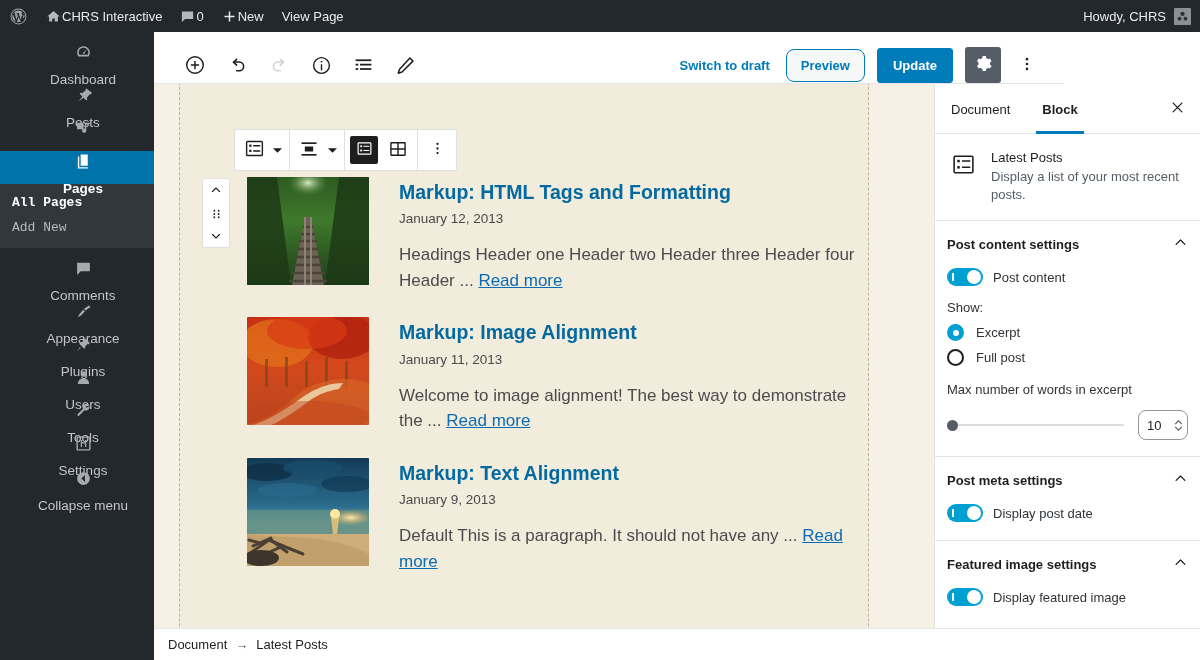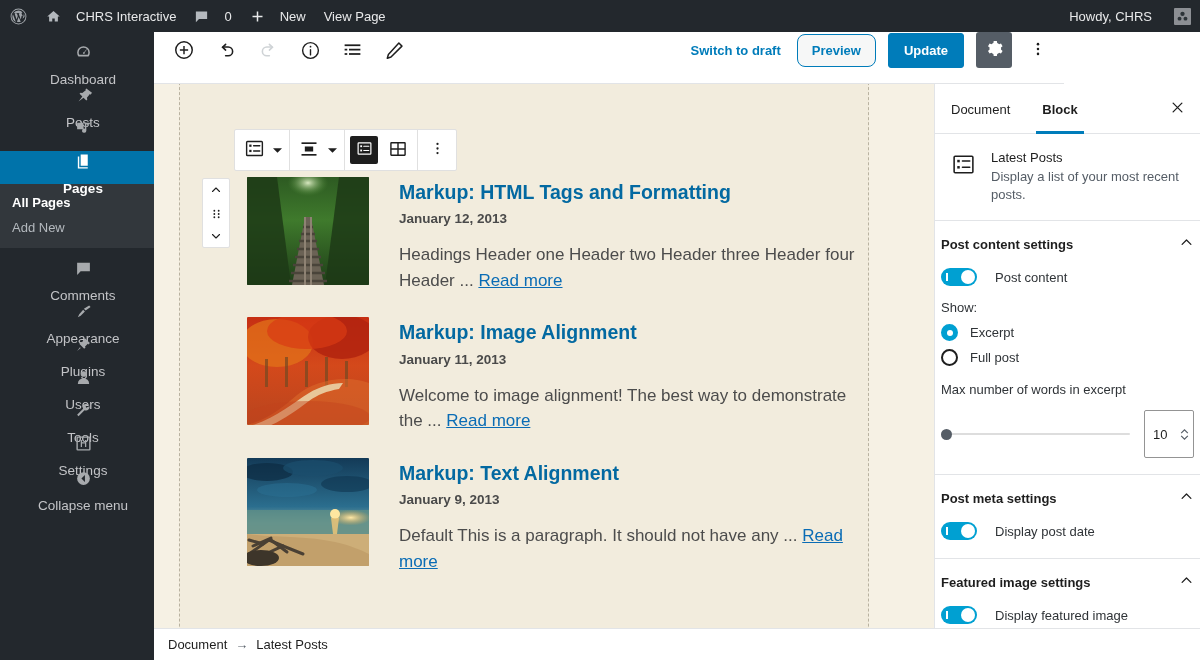--- a/index.html
+++ b/index.html
@@ -13,21 +13,21 @@
   
   #adminbar {
     position: absolute; top: 0; left: 0;
     width: 1200px; height: 32px;
     background: #23282d;
     display: flex; align-items: center;
     color: #c3c4c7; font-size: 13px;
     z-index: 50;
   }
   .ab-item {
-    display: flex; align-items: center; gap: 15px;
+    display: flex; align-items: center; gap: 1px;
     height: 32px; padding: 0 9px;
     color: #e8e9ea; text-decoration: none; white-space: nowrap;
   }
   .ab-item svg { display: block; }
   .ab-right { margin-left: auto; display: flex; align-items: center; }
   .ab-avatar {
     width: 17px; height: 17px; margin-left: 7px;
     background: #8c8f94; border-radius: 1px;
     display: flex; align-items: center; justify-content: center;
   }
@@ -54,41 +54,41 @@
   .menu-item.current {
     background: #0073aa; color: #fff; font-weight: 600;
   }
   .menu-item.current .mi-ico { color: #fff; }
   .menu-item.current::after {
     content: ""; position: absolute; right: -8px; top: 50%;
     margin-top: -8px; border: 8px solid transparent;
     border-left-color: #0073aa;
   }
   .menu-sep { height: 10px; }
-  .submenu { background: #32373c; padding: 6px 0 8px 0; }
+  .submenu { background: #32373c; padding: 6px 0 8px 0; font-family: Liberation Mono, monospace; }
   .submenu a {
     display: block; padding: 5px 0 5px 12px;
     font-size: 13px; color: #b4b9be; text-decoration: none;
   }
   .submenu a.current { color: #fff; font-weight: 700; }
   .collapse { margin-top: 8px; justify-content: center; }
 
   
   #editor {
     position: absolute; top: 32px; left: 154px;
     width: 1046px; height: 628px;
     background: #fff;
   }
 
   
   #edit-header {
     position: absolute; top: 0; left: 0;
     width: 910px; height: 52px;
     background: #fff; border-bottom: 1px solid #e2e4e7;
-    display: flex; align-items: flex-start; padding: 0 12px;
+    display: flex; align-items: flex-end; padding: 0 23px;
   }
   .hdr-btn {
     width: 36px; height: 36px; margin-right: 6px;
     display: flex; align-items: center; justify-content: center;
     background: none; border: none; cursor: pointer; color: #1e1e1e;
     border-radius: 2px;
   }
   .hdr-btn.disabled { color: #cfd3d6; cursor: default; }
   .hdr-right { margin-left: auto; display: flex; align-items: center; gap: 12px; }
   .link-btn {
@@ -182,21 +182,21 @@
     border-radius: 1px; overflow: hidden;
   }
   .thumb svg { display: block; width: 122px; height: 108px; }
   .p-body { padding-top: 4px; flex: 1; min-width: 0; }
   .p-title {
     display: block; color: #0369a1; font-size: 19.5px;
     font-weight: bold; text-decoration: none; line-height: 1.2;
     margin-bottom: 7px;
   }
   .p-date {
-    color: #4a4a4a; font-size: 13.5px; font-weight: bold;
+    color: #4a4a4a; font-size: 13.5px; font-weight: normal;
     margin-bottom: 16px;
   }
   .p-excerpt {
     color: #4c4c4c; font-size: 17px; line-height: 1.5;
   }
   .p-more { color: #0a6cb5; text-decoration: underline; }
 
   #placeholder {
     position: absolute; left: 246px; top: 560px;
     font-family: "Liberation Serif", serif;
@@ -231,27 +231,27 @@
     background: none; border: none; cursor: pointer; color: #1e1e1e;
   }
   #sb-card {
     display: flex; gap: 14px; padding: 16px;
     border-bottom: 1px solid #e2e4e7;
   }
   .card-ico { color: #1e1e1e; flex: 0 0 26px; padding-top: 2px; }
   .card-title { font-size: 13px; color: #1e1e1e; margin-bottom: 3px; }
   .card-desc { font-size: 13px; color: #555d66; line-height: 1.4; }
 
-  .panel { border-bottom: 1px solid #e2e4e7; padding: 14px 6px 16px; }
+  .panel { border-bottom: 1px solid #e2e4e7; padding: 14px 12px 16px; }
   .panel-head {
     display: flex; align-items: center; justify-content: space-between;
     cursor: pointer; margin-bottom: 14px;
   }
   .panel-title { font-size: 13px; font-weight: 700; color: #1e1e1e; }
-  .row { display: flex; align-items: center; gap: 18px; margin-bottom: 14px; }
+  .row { display: flex; align-items: center; gap: 10px; margin-bottom: 14px; }
   .toggle {
     width: 36px; height: 18px; border-radius: 9px;
     background: #00a0d2; position: relative; flex: 0 0 36px;
     cursor: pointer;
   }
   .toggle::before {
     content: ""; position: absolute; left: 5px; top: 5px;
     width: 2px; height: 8px; background: #fff;
   }
   .toggle::after {
@@ -277,22 +277,22 @@
   .slider-track {
     position: absolute; left: 0; right: 0; top: 8px;
     height: 2px; background: #ddd; border-radius: 1px;
   }
   .slider-thumb {
     position: absolute; left: 0; top: 4px;
     width: 11px; height: 11px; border-radius: 50%;
     background: #555d66; cursor: pointer;
   }
   .num-field {
-    width: 50px; height: 48px; border: 1px solid #949494;
-    border-radius: 2px; display: flex; align-items: center;
+    width: 50px; height: 30px; border: 1px solid #949494;
+    border-radius: 8px; display: flex; align-items: center;
     padding: 0 4px 0 8px; background: #fff;
   }
   .num-val { font-size: 13px; color: #1e1e1e; flex: 1; }
   .spin { display: flex; flex-direction: column; gap: 1px; color: #555d66; cursor: pointer; }
 
   
   #breadcrumb {
     position: absolute; top: 628px; left: 154px;
     width: 1046px; height: 32px;
     background: #fff; border-top: 1px solid #e2e4e7;

